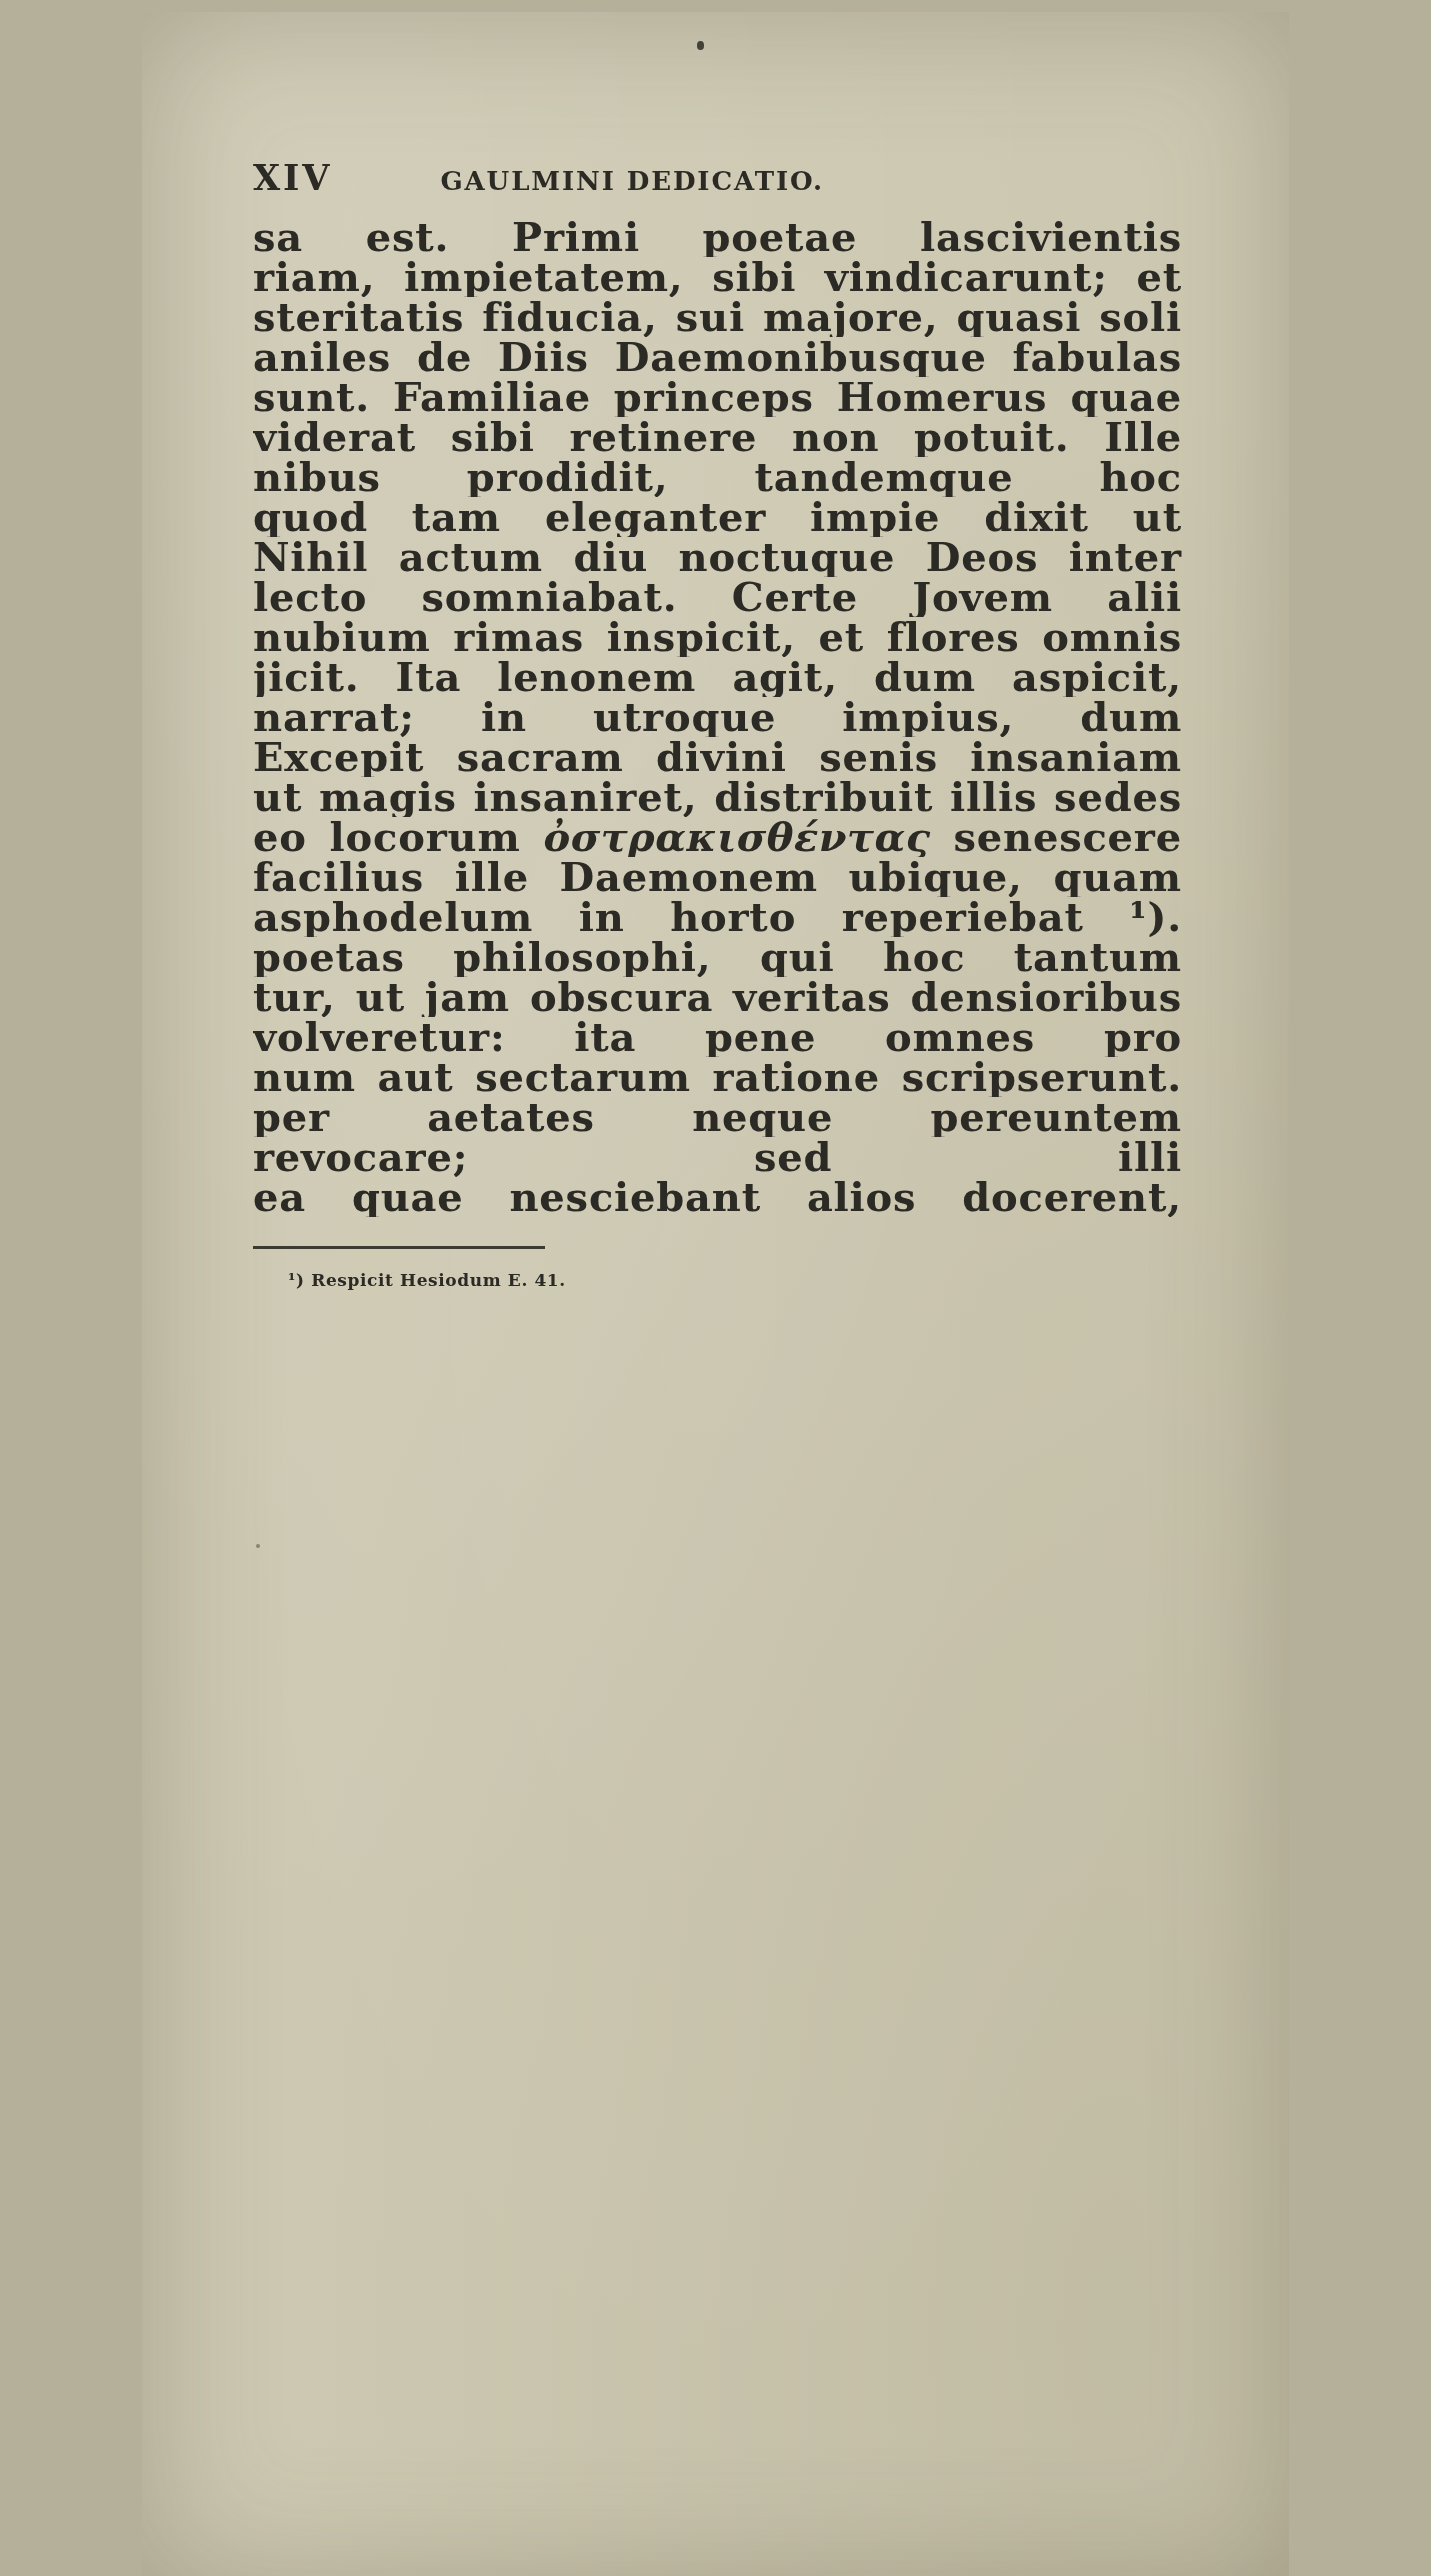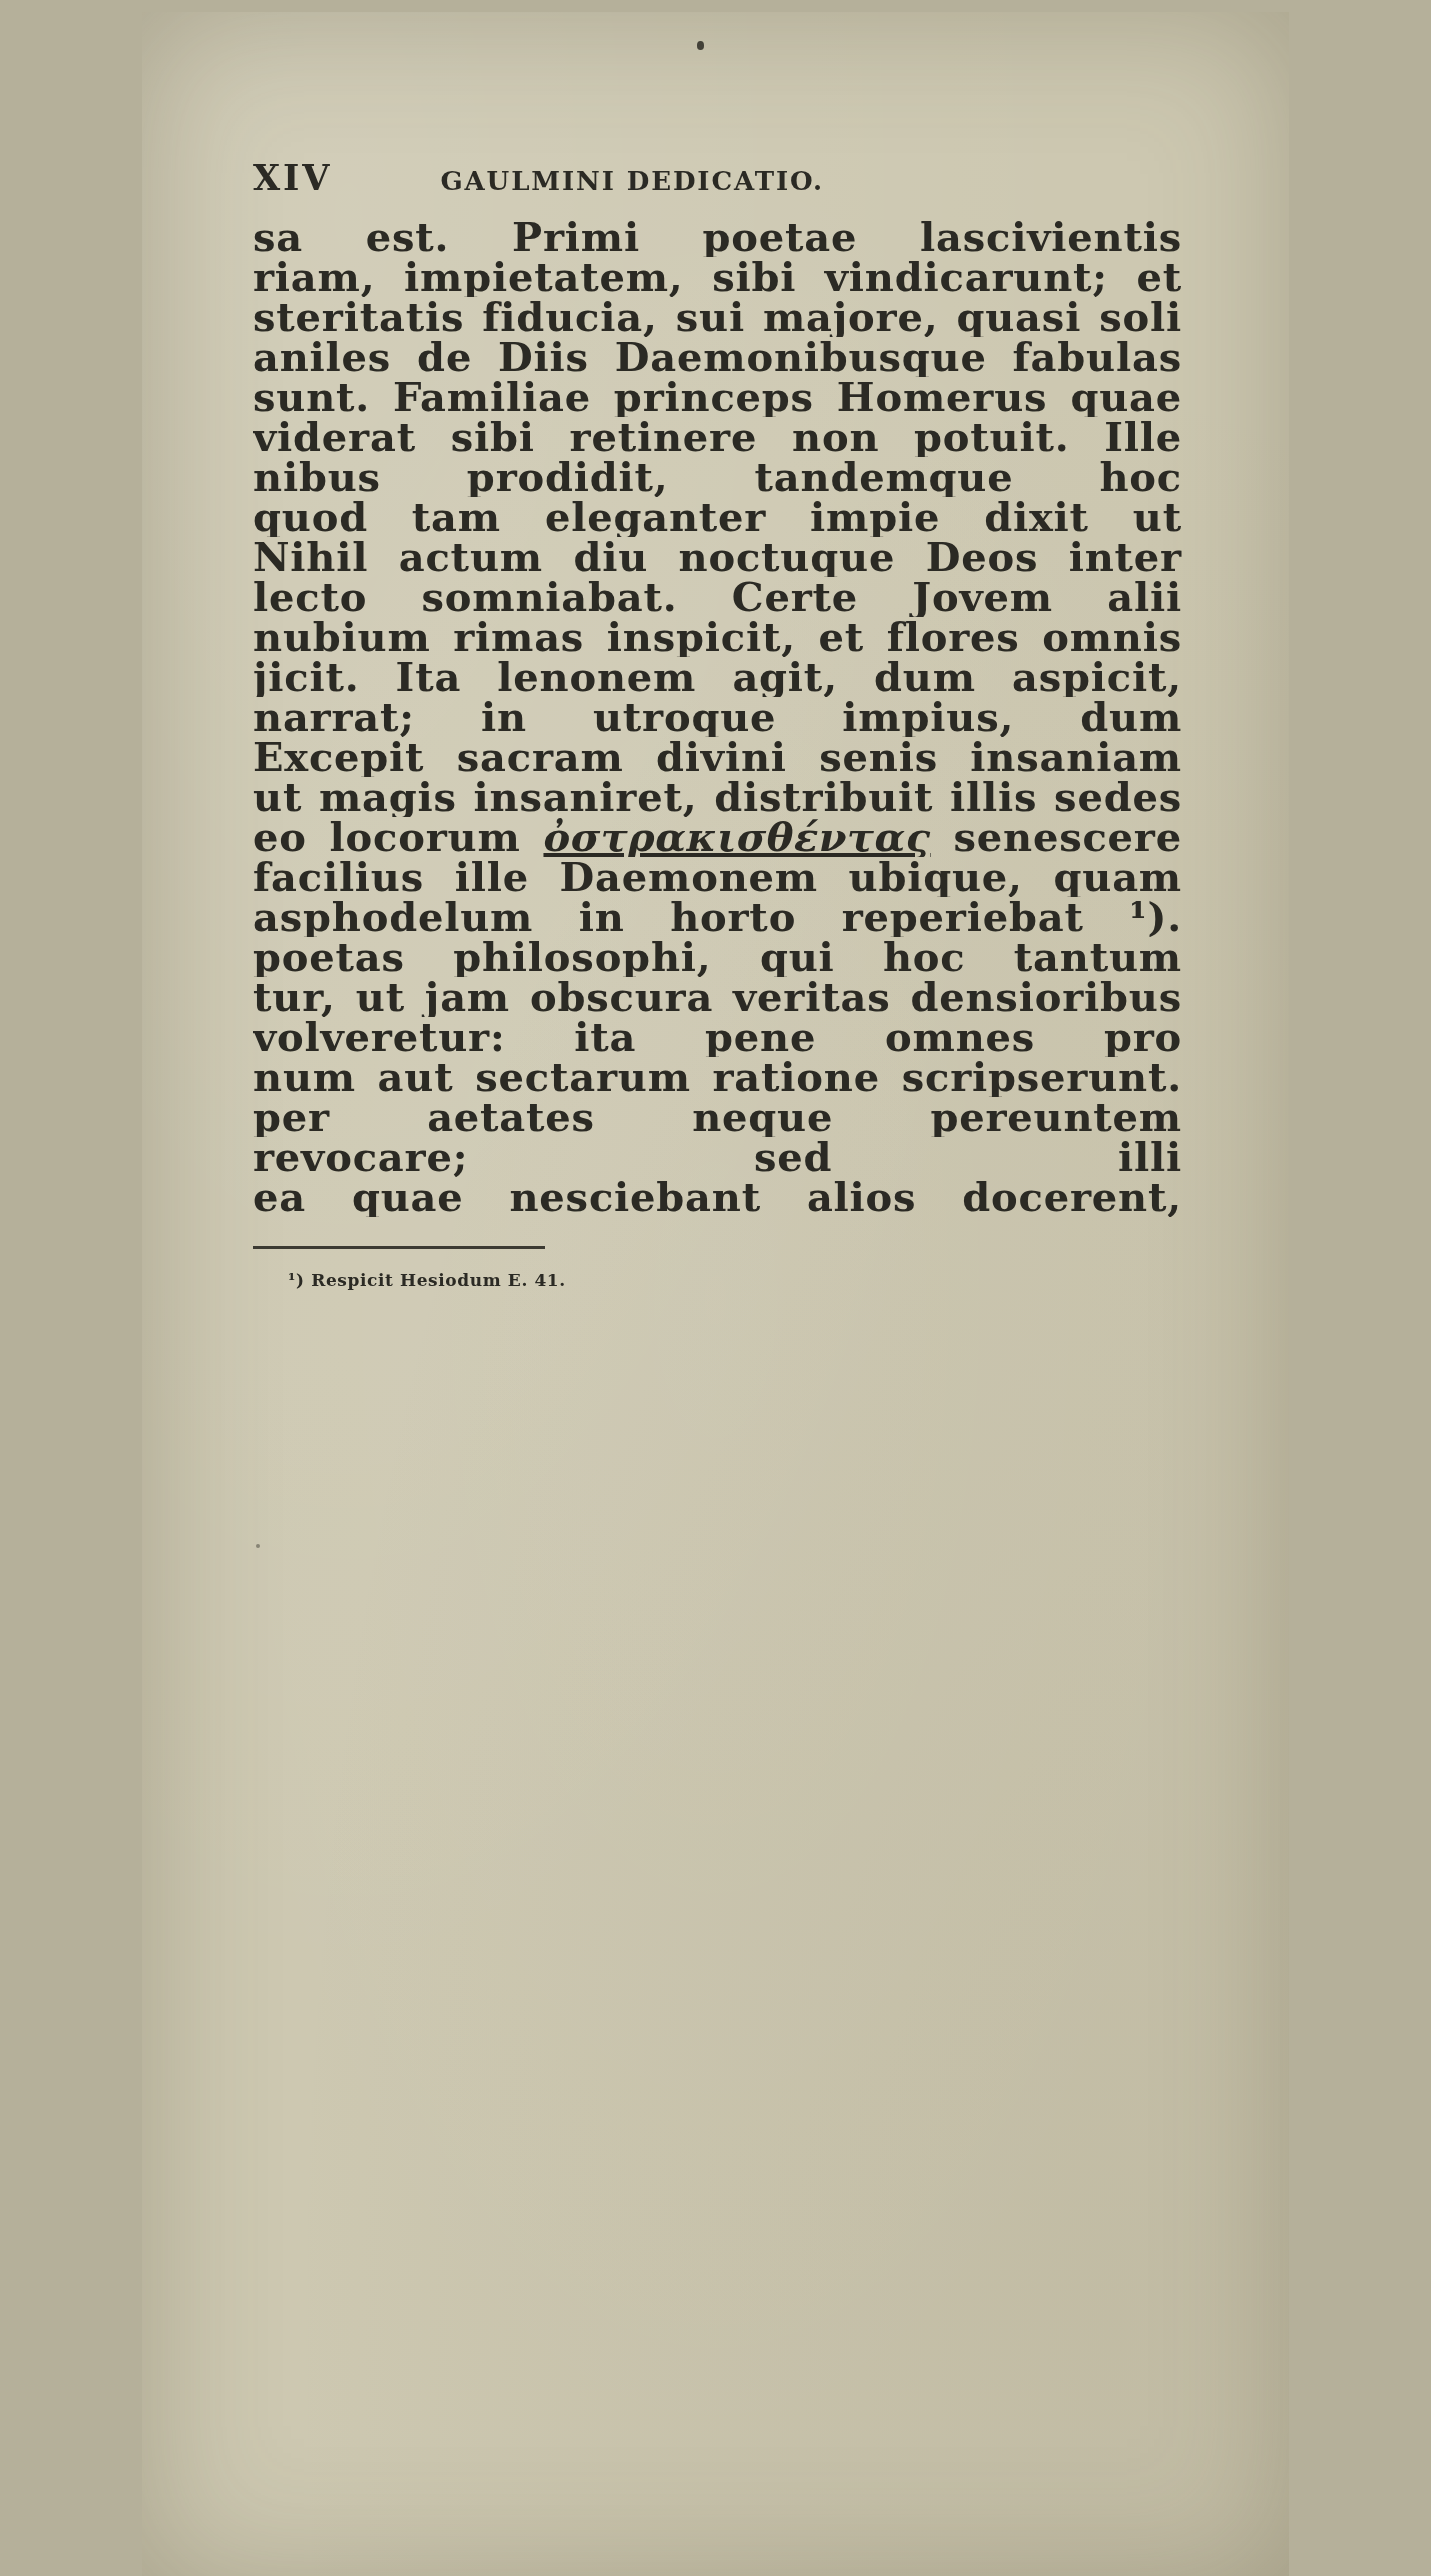--- a/index.html
+++ b/index.html
@@ -65,21 +65,20 @@
     height:40px;
     text-align:justify;
     text-align-last:justify;
     white-space:normal;
     overflow:hidden;
   }
   .greek{
     font-style:italic;
     font-weight:bold;
     letter-spacing:0.5px;
-    text-decoration:underline;
   }
   .footnote-rule{
     margin-top:29px;
     width:292px;
     border-top:3.9px solid rgba(43,42,36,0.9);
   }
   .footnote{
     margin-top:21px;
     padding-left:35px;
     font-size:17px;

